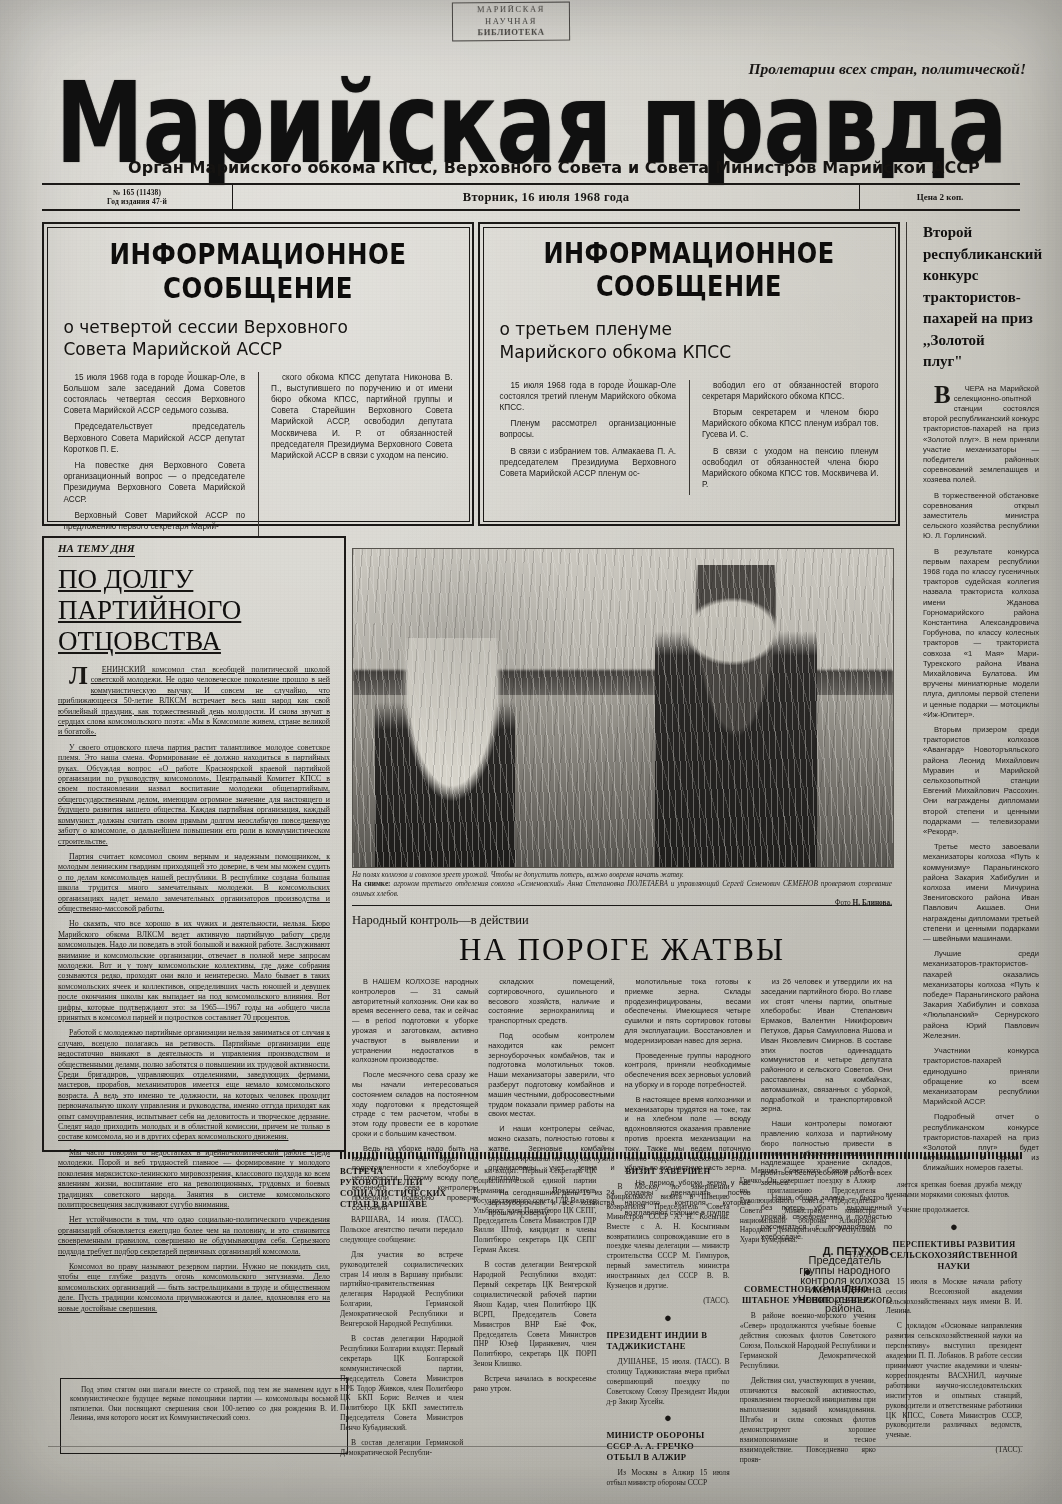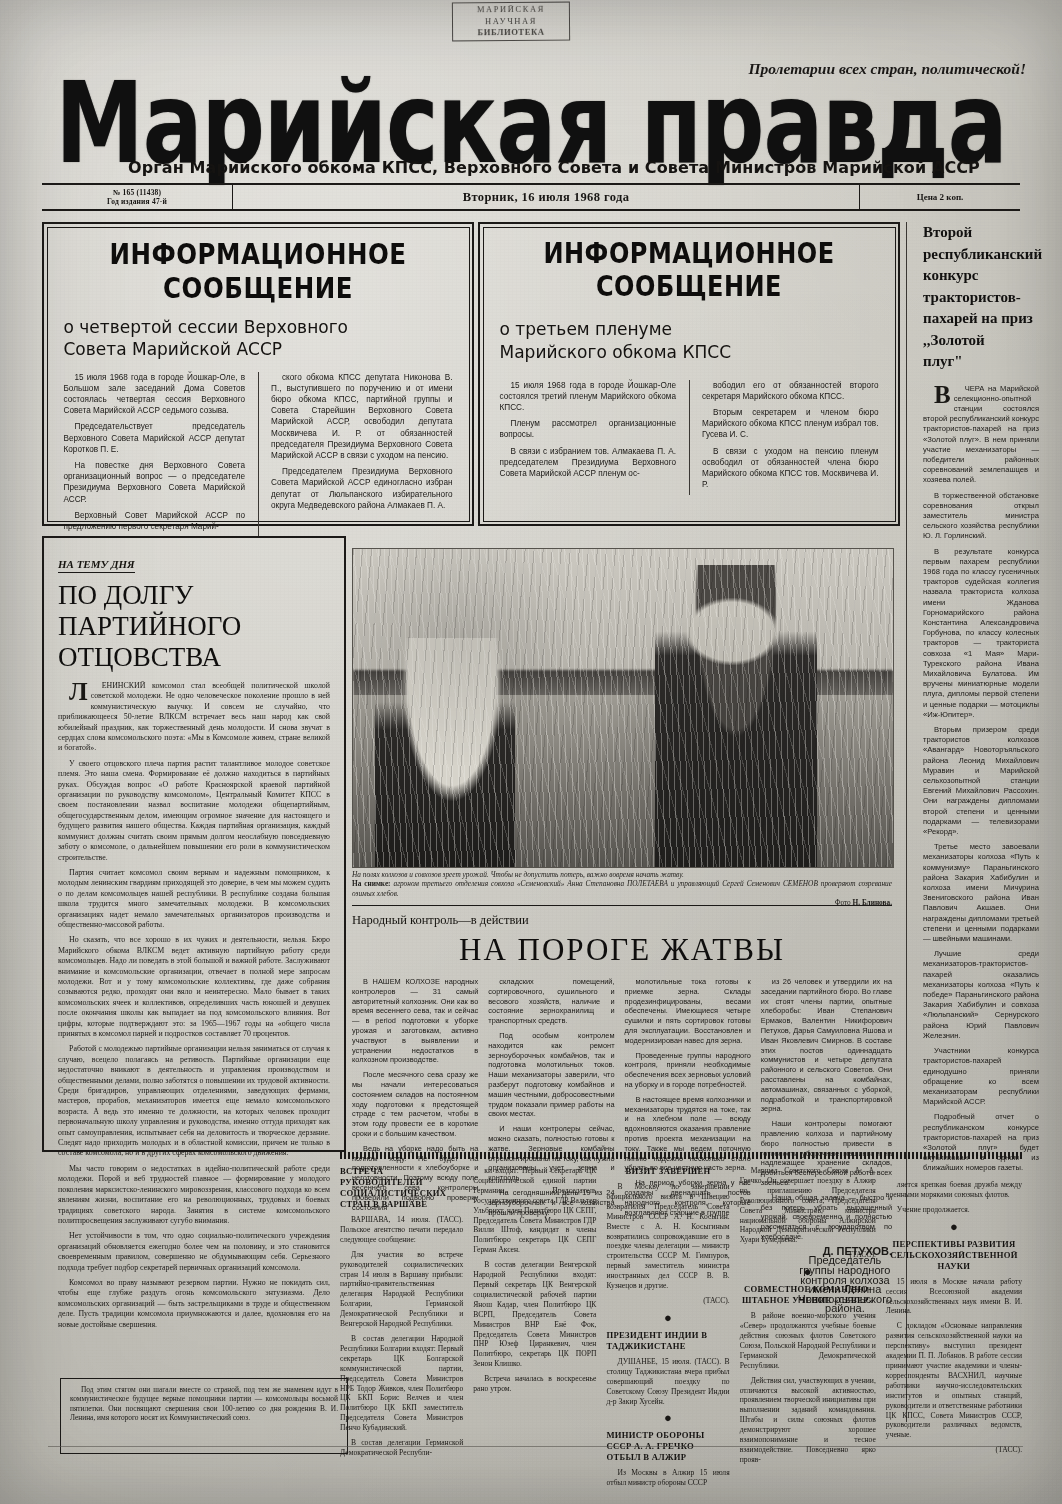--- a/index.html
+++ b/index.html
@@ -255,21 +255,20 @@
         </div>
         <div style="display:flex; gap:13px;">
           <div class="bt" style="width:50%;">
             <p>15 июля 1968 года в городе Йошкар-Оле, в Большом зале заседаний Дома Советов состоялась четвертая сессия Верховного Совета Марийской АССР седьмого созыва.</p>
             <p>Председательствует председатель Верховного Совета Марийской АССР депутат Коротков П. Е.</p>
             <p>На повестке дня Верховного Совета организационный вопрос — о председателе Президиума Верховного Совета Марийской АССР.</p>
             <p>Верховный Совет Марийской АССР по предложению первого секретаря Марий-</p>
           </div>
           <div class="bt rule-v" style="width:50%; padding-left:12px;">
             <p>ского обкома КПСС депутата Никонова В. П., выступившего по поручению и от имени бюро обкома КПСС, партийной группы и Совета Старейшин Верховного Совета Марийской АССР, освободил депутата Москвичева И. Р. от обязанностей председателя Президиума Верховного Совета Марийской АССР в связи с уходом на пенсию.</p>
-            <p>Председателем Президиума Верховного Совета Марийской АССР единогласно избран депутат от Люльпанского избирательного округа Медведевского района Алмакаев П. А.</p>
           </div>
         </div>
       </div>
     </div>
 
     <div style="position:absolute; left:478px; top:222px; width:418px; height:300px;" class="framed">
       <div class="framed-inner" style="padding:14px 16px 8px;">
         <div class="hdr-black" style="font-size:24px; letter-spacing:.5px; margin-bottom:20px;">ИНФОРМАЦИОННОЕ СООБЩЕНИЕ</div>
         <div class="hdr-light" style="font-size:17px; line-height:23px; text-align:left; margin-bottom:16px;">
           <div>о третьем пленуме</div>
@@ -306,21 +305,21 @@
         <p>В результате конкурса первым пахарем республики 1968 года по классу гусеничных тракторов судейская коллегия назвала тракториста колхоза имени Жданова Горномарийского района Константина Александровича Горбунова, по классу колесных тракторов — тракториста совхоза «1 Мая» Мари-Турекского района Ивана Михайловича Булатова. Им вручены миниатюрные модели плуга, дипломы первой степени и ценные подарки — мотоциклы «Иж-Юпитер».</p>
         <p>Вторым призером среди трактористов колхозов «Авангард» Новоторъяльского района Леонид Михайлович Муравин и Марийской сельхозопытной станции Евгений Михайлович Рассохин. Они награждены дипломами второй степени и ценными подарками — телевизорами «Рекорд».</p>
         <p>Третье место завоевали механизаторы колхоза «Путь к коммунизму» Параньгинского района Закария Хабибулин и колхоза имени Мичурина Звениговского района Иван Павлович Акшаев. Они награждены дипломами третьей степени и ценными подарками — швейными машинами.</p>
         <p>Лучшие среди механизаторов-трактористов-пахарей оказались механизаторы колхоза «Путь к победе» Параньгинского района Закария Хабибулин и совхоза «Люльпанский» Сернурского района Юрий Павлович Железнин.</p>
         <p>Участники конкурса трактористов-пахарей единодушно приняли обращение ко всем механизаторам республики Марийской АССР.</p>
         <p>Подробный отчет о республиканском конкурсе трактористов-пахарей на приз «Золотой плуг» будет опубликован в одном из ближайших номеров газеты.</p>
       </div>
     </div>
 
     <div style="position:absolute; left:42px; top:536px; width:300px; height:612px;" class="framed">
-      <div style="padding:16px 14px 6px;">
+      <div style="padding:0 14px 6px;text-decoration:underline;">
         <div class="kicker" style="border-bottom:1.4px solid #1b1917; display:inline-block; padding-bottom:2px; margin-bottom:7px;">НА ТЕМУ ДНЯ</div>
         <div style="font-family:'Liberation Serif',serif; font-size:27px; line-height:31px; color:#100f0e; margin-bottom:8px;">
           <div>ПО ДОЛГУ</div>
           <div>ПАРТИЙНОГО</div>
           <div>ОТЦОВСТВА</div>
         </div>
         <div class="bt serif" style="font-size:7.9px; line-height:10.4px;">
           <p class="dropcap">ЛЕНИНСКИЙ комсомол стал всеобщей политической школой советской молодежи. Не одно человеческое поколение прошло в ней коммунистическую выучку. И совсем не случайно, что приближающееся 50-летие ВЛКСМ встречает весь наш народ как свой юбилейный праздник, как торжественный день молодости. И снова звучат в сердцах слова комсомольского поэта: «Мы в Комсомоле живем, стране великой и богатой».</p>
           <p>У своего отцовского плеча партия растит талантливое молодое советское племя. Это наша смена. Формирование её должно находиться в партийных руках. Обсуждая вопрос «О работе Красноярской краевой партийной организации по руководству комсомолом», Центральный Комитет КПСС в своем постановлении назвал воспитание молодежи общепартийным, общегосударственным делом, имеющим огромное значение для настоящего и будущего развития нашего общества. Каждая партийная организация, каждый коммунист должны считать своим прямым долгом неослабную повседневную заботу о комсомоле, о дальнейшем повышении его роли в коммунистическом строительстве.</p>
           <p>Партия считает комсомол своим верным и надежным помощником, к молодым ленинским гвардиям приходящей это доверие, в чем мы можем судить о по делам комсомольцев нашей республики. В республике создана большая школа трудится много замечательных молодежи. В комсомольских организациях надет немало замечательных организаторов производства и общественно-массовой работы.</p>

